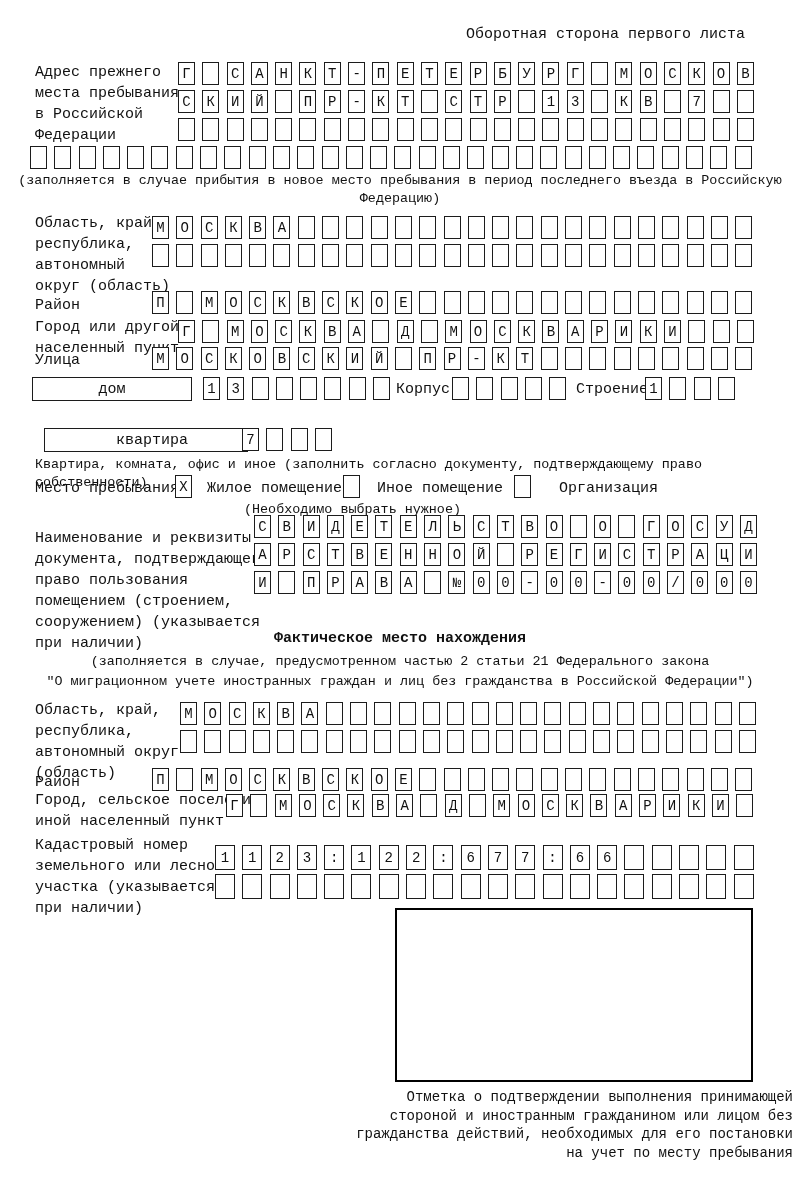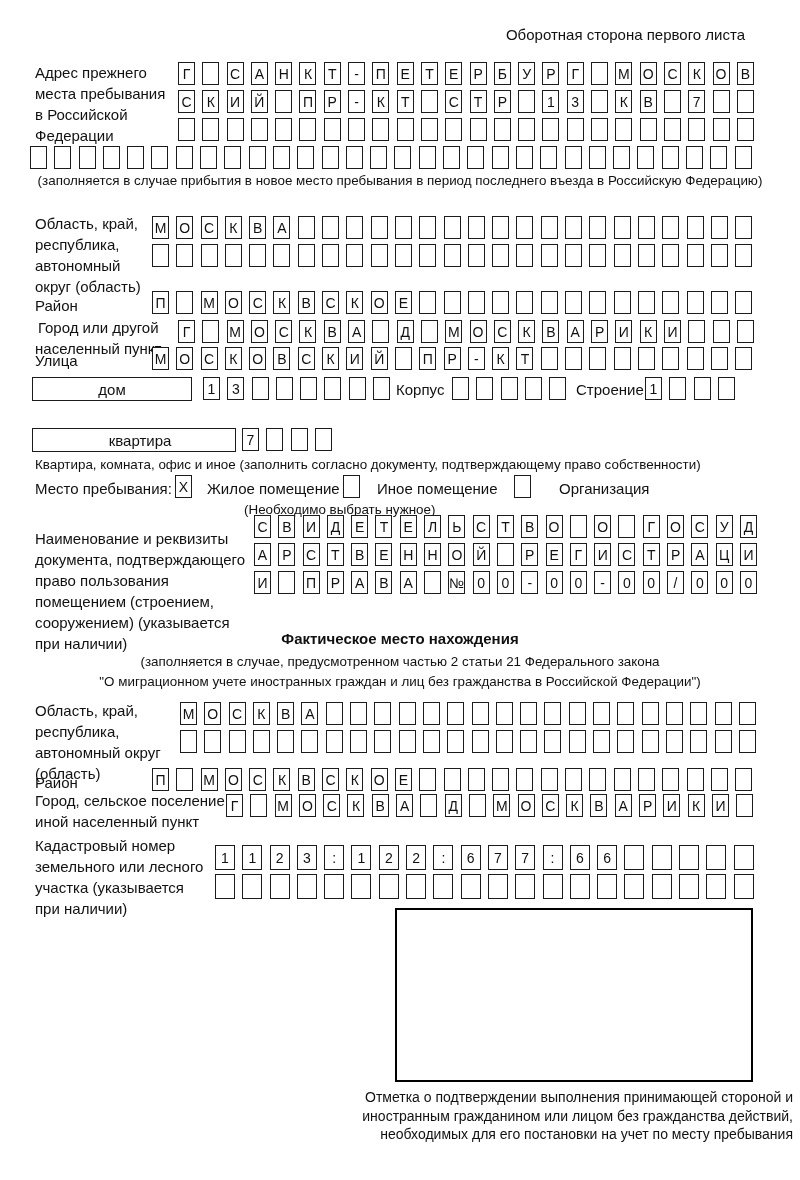--- a/index.html
+++ b/index.html
@@ -1,17 +1,17 @@
 <!DOCTYPE html>
 <html><head>
 <meta charset="utf-8">
 <style>
   html,body{margin:0;padding:0;background:#fff;}
   #page{position:relative;width:800px;height:1180px;background:#fff;
-        font-family:Liberation Sans, sans-serif;color:#111;overflow:hidden;}
+        font-family:Liberation Mono, monospace;color:#111;overflow:hidden;}
   .lbl{position:absolute;font-size:15px;line-height:21px;white-space:pre-line;}
   .small{font-size:13.4px;line-height:18px;}
   .ctr{left:0;width:100%;text-align:center;}
   .bold{font-weight:bold;}
   .cells{position:absolute;display:flex;gap:7.3px;}
   .cell{flex:none;width:17px;height:23px;box-sizing:border-box;border:1.7px solid #1c1c1c;
         display:flex;align-items:center;justify-content:center;font-size:14px;background:#fff;}
   .wide .cell{width:20px;height:25px;}
   .wbox{position:absolute;box-sizing:border-box;border:1.8px solid #1c1c1c;background:#fff;
         display:flex;align-items:center;justify-content:center;font-size:15px;}
@@ -307,21 +307,21 @@
       <span class="cell"></span>
     </div>
   <div class="lbl" style="left:576px;top:379px;">Строение</div>
   <div class="cells" style="left:645px;top:377px;">
       <span class="cell">1</span>
       <span class="cell"></span>
       <span class="cell"></span>
       <span class="cell"></span>
     </div>
 
-  <div class="wbox" style="left:32px;top:428px;width:204px;height:24px;padding-left:12px;">квартира</div>
+  <div class="wbox" style="left:44px;top:428px;width:204px;height:24px;padding-left:12px;">квартира</div>
   <div class="cells" style="left:242px;top:428px;">
       <span class="cell">7</span>
       <span class="cell"></span>
       <span class="cell"></span>
       <span class="cell"></span>
     </div>
   <div class="lbl small" style="left:35px;top:456px;">Квартира, комната, офис и иное (заполнить согласно документу, подтверждающему право собственности)</div>
 
   <div class="lbl" style="left:35px;top:478px;">Место пребывания:</div>
   <div class="cells" style="left:175px;top:475px;">

